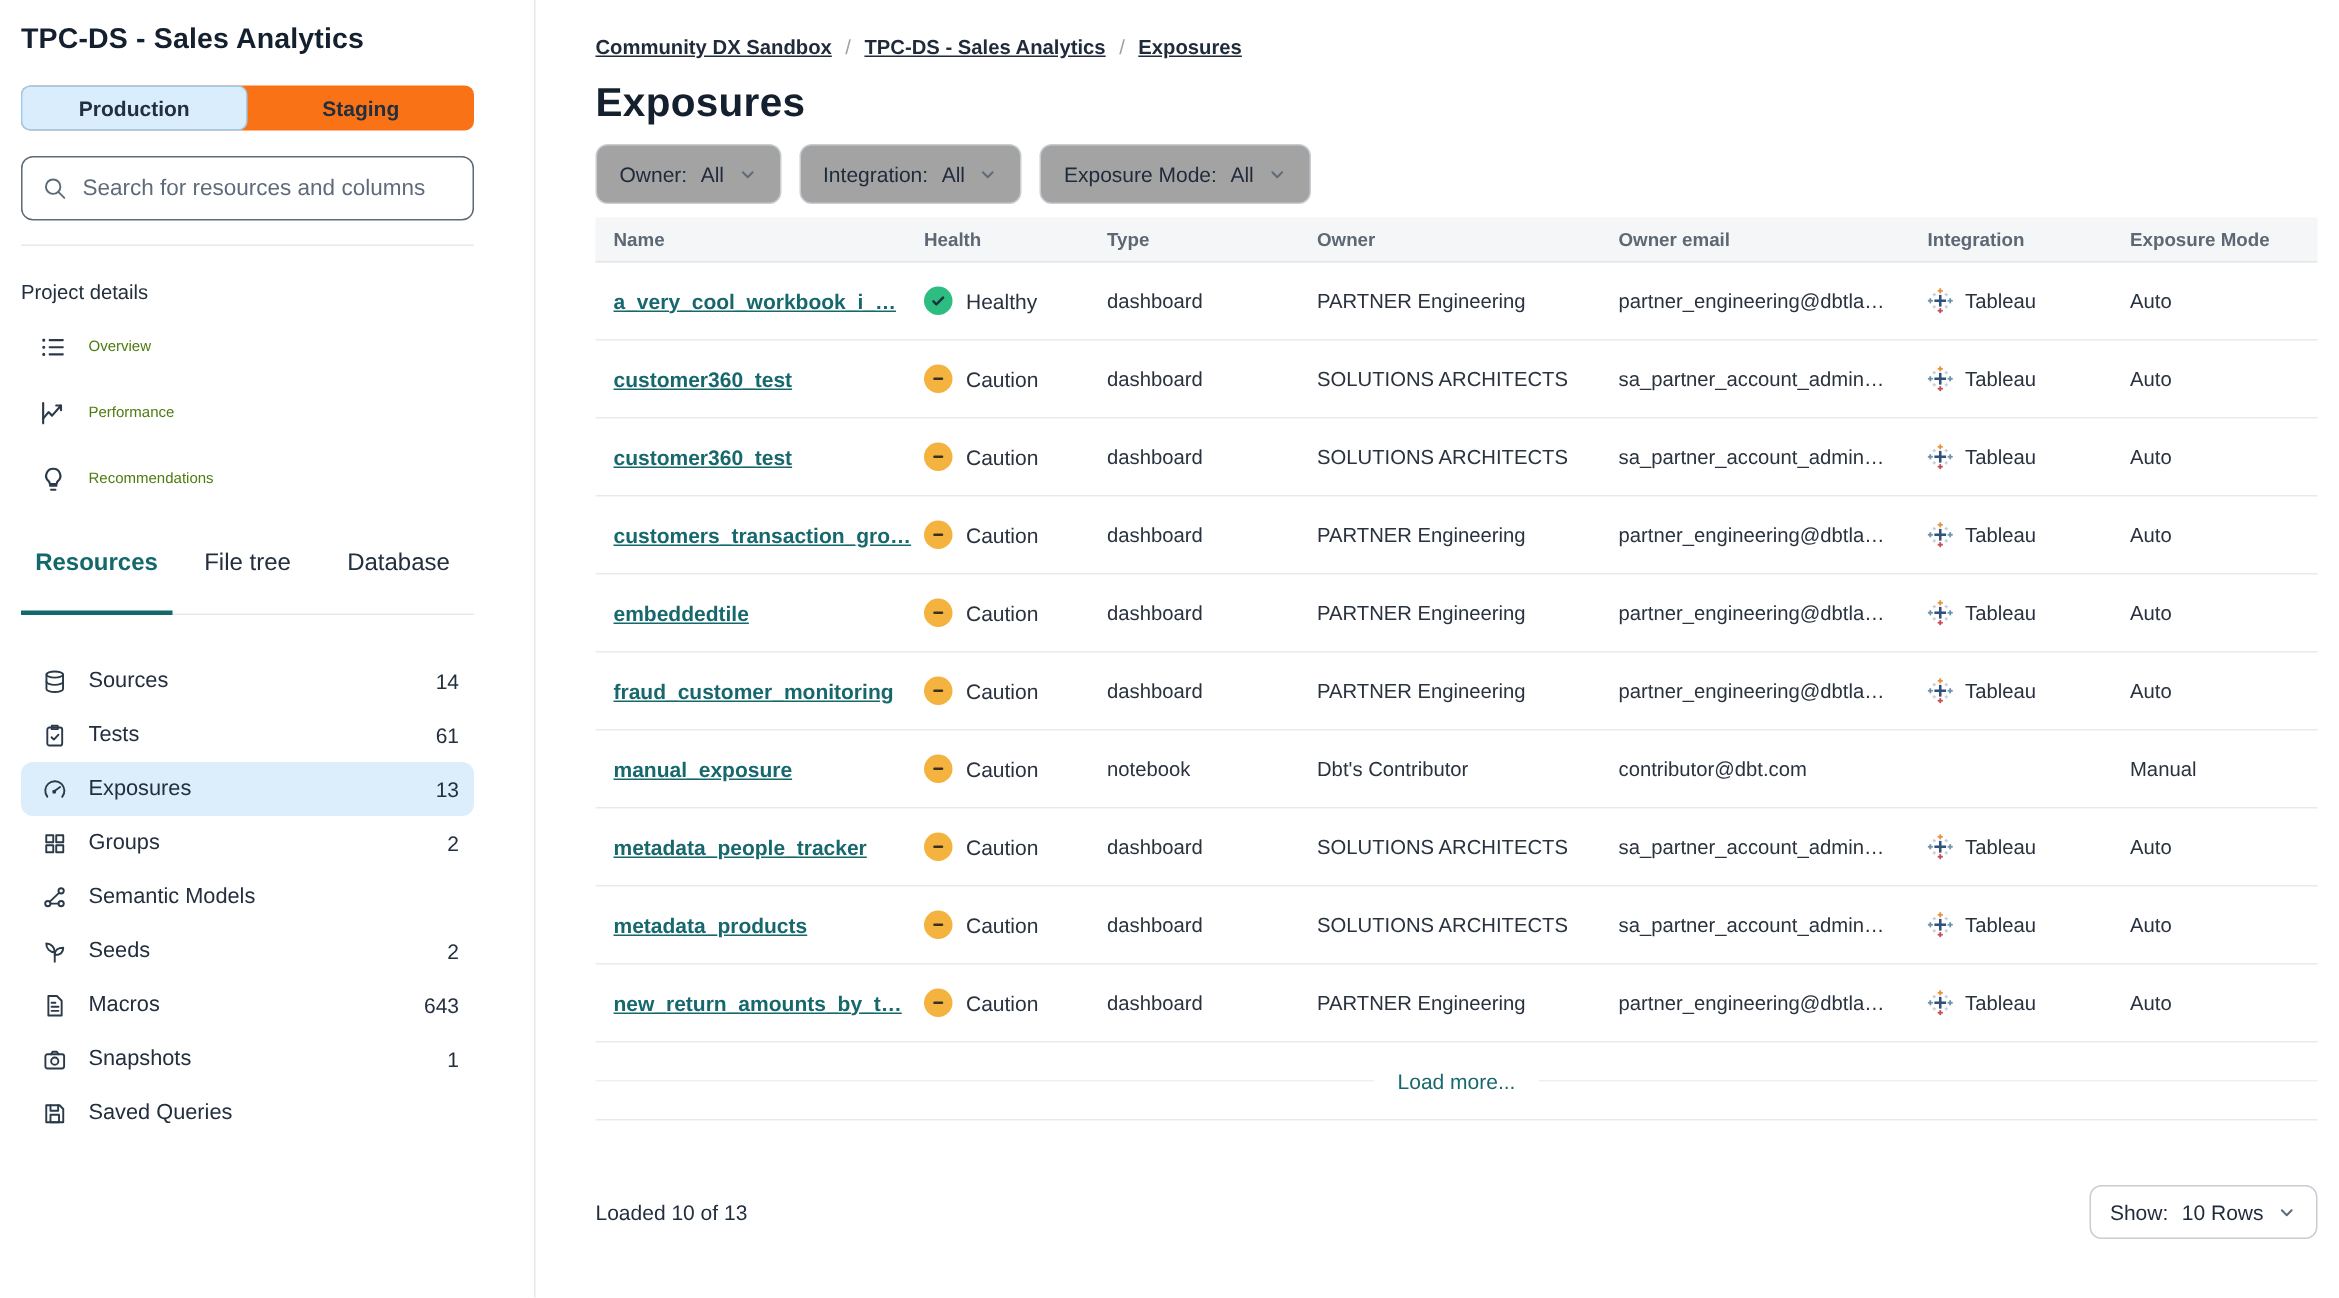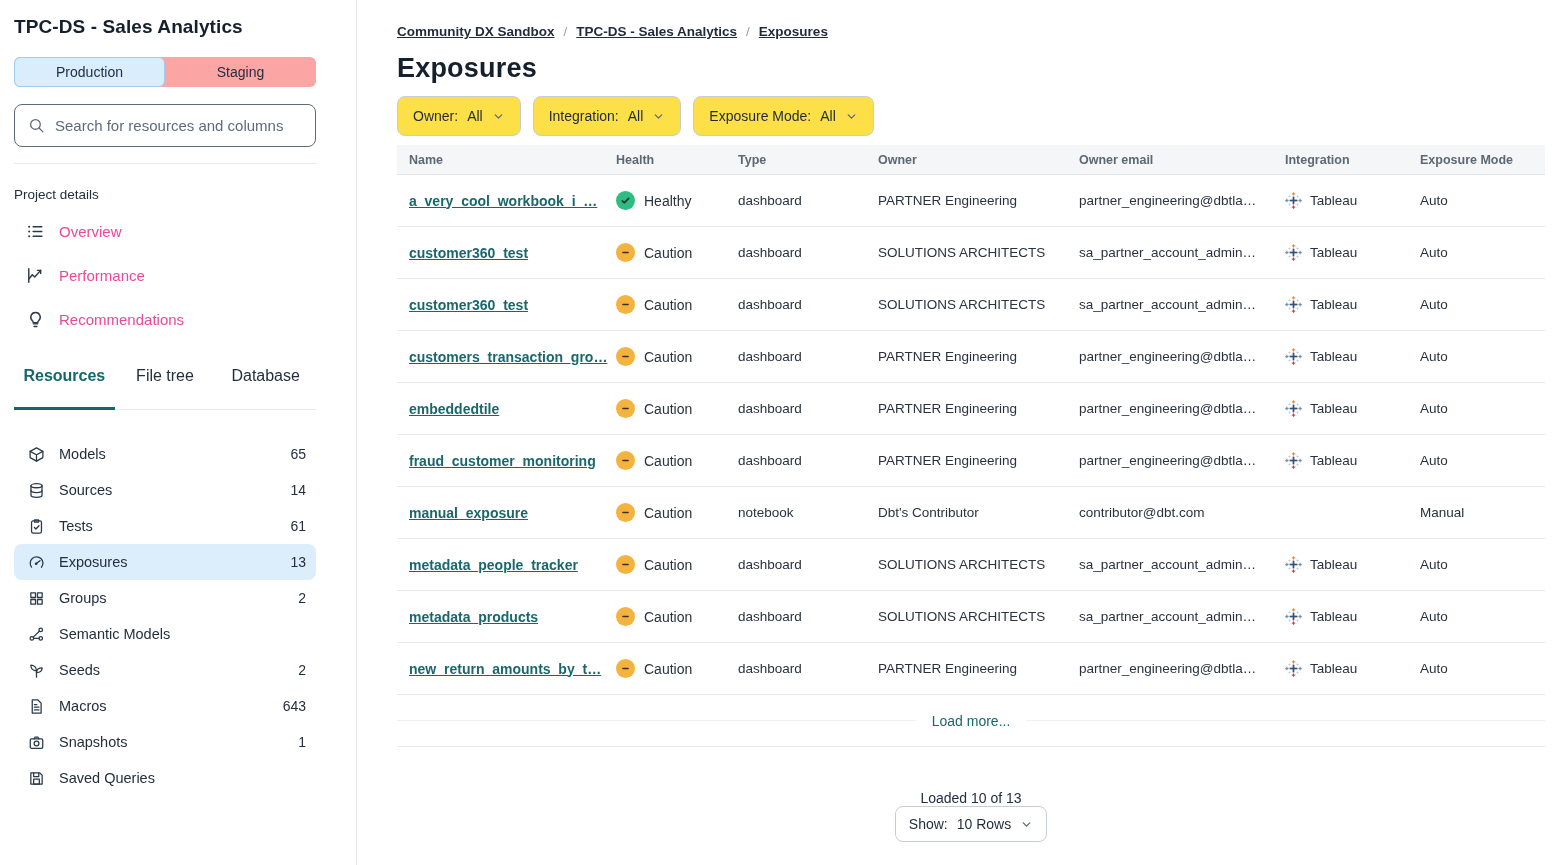--- a/index.html
+++ b/index.html
@@ -7,33 +7,33 @@
   body {
     font-family:"Liberation Sans", sans-serif;
     background:#ffffff; color:#232f3e; overflow:hidden;
     -webkit-font-smoothing:antialiased;
   }
   .app { display:flex; width:100%; height:100%; }
 
   
   .sidebar { width:357px; min-width:357px; height:100%; border-right:1px solid #e4e7ea; padding:16px 40px 0 14px; }
   .project-title { font-size:19px; font-weight:700; color:#15202e; margin-bottom:19px; letter-spacing:.1px; }
-  .env-toggle { display:flex; background:#fca5a5; border-radius:6px; margin-bottom:17px; }
+  .env-toggle { display:flex; background:#f97316; border-radius:6px; margin-bottom:17px;font-weight:bold; }
   .env-btn { flex:1; height:30px; border:1px solid transparent; background:transparent; border-radius:6px;
              font:inherit; font-size:14px; color:#232f3e; cursor:pointer; }
   .env-btn.active { background:var(--production-bg,#d9edfc); border-color:var(--production-border,#9fcdf0); }
   .search-box { display:flex; align-items:center; gap:10px; height:43px; border:1px solid #5d6a77; border-radius:8px;
                 padding:0 13px; margin-bottom:16px; }
   .search-box .icon { color:#5d6a77; width:17px; height:17px; }
   .search-box input { border:none; outline:none; flex:1; font:inherit; font-size:15px; color:#be185d; background:transparent; }
   .search-box input::placeholder { color:#5f6b7a; }
   .sb-divider { height:1px; background:#e7eaec; }
   .section-heading { font-size:13.5px; color:#232f3e; margin:23px 0 12px; }
   .proj-item { display:flex; align-items:center; gap:14px; height:34px; padding-left:12px; margin-bottom:10px;
-               border-radius:8px; cursor:pointer; font-size:15px; color:#ec4899; }
+               border-radius:8px; cursor:pointer; font-size:10px; color:#4d7c0f; }
   .proj-item .icon { width:19px; height:19px; color:#2b3a49; }
   .icon svg { display:block; width:100%; height:100%; }
   .tabs { display:flex; margin-top:22px; border-bottom:1px solid #e7eaec; }
   .tab { flex:1; text-align:center; padding:9px 0 22px; font-size:16px; cursor:pointer;
          border-bottom:3px solid transparent; margin-bottom:-1px; color:#232f3e; }
   .tab.active { color:var(--accent-teal,#12686b); font-weight:700; border-bottom-color:var(--accent-teal,#12686b); }
   .resource-list { margin-top:26px; }
   .res-item { display:flex; align-items:center; gap:14px; height:36px; padding:0 10px 0 14px; border-radius:8px;
               cursor:pointer; }
   .res-item.active { background:var(--selected-blue-bg,#dcedfb); }
@@ -42,21 +42,21 @@
   .res-count { font-size:14px; color:#232f3e; }
 
   
   .main { flex:1; padding:24px 14px 0 40px; }
   .breadcrumb { display:flex; align-items:center; font-size:13.5px; font-weight:700; color:#1f2a3a; }
   .crumb { cursor:pointer;text-decoration:underline; }
   .crumb-sep { color:#9aa2ab; margin:0 9px; font-weight:400; }
   .page-title { font-size:27px; font-weight:700; color:#15202e; margin:14px 0 12px; letter-spacing:.2px; line-height:31px; }
   .filters { display:flex; gap:12px; margin-bottom:9px; }
   .filter-btn { display:flex; align-items:center; height:40px; padding:0 15px; border:1px solid #c8cdd2; border-radius:8px;
-                background:#fde047; font:inherit; font-size:14px; color:#1f2a3a; cursor:pointer; gap:9px; }
+                background:#a3a3a3; font:inherit; font-size:14px; color:#1f2a3a; cursor:pointer; gap:9px; }
   .filter-btn .chev { width:13px; height:13px; color:#5d6a77; }
 
   .grid-cols { display:grid; grid-template-columns:219px 122px 140px 201px 206px 135px 1fr; }
   .thead { background:#f5f6f7; height:30px; align-items:center; border-bottom:1px solid #e2e5e8; }
   .th { font-size:12.5px; font-weight:700; color:#5d6875; }
   .th:first-child, .td:first-child { padding-left:12px; }
   .tr { height:52px; align-items:center; border-bottom:1px solid #e8eaed; font-size:13.5px; color:#29323e; }
   .name-link { color:var(--link-teal,#17686d); font-weight:700; font-size:14px; text-decoration:underline; cursor:pointer;margin-top:14px; }
   .health-cell { display:flex; align-items:center; gap:9px; font-size:14px; }
   .badge { width:19px; height:19px; border-radius:50%; display:flex; align-items:center; justify-content:center; flex:none; }
@@ -64,21 +64,21 @@
   .badge.caution { background:var(--caution-amber,#f4b23e); }
   .badge svg { width:11px; height:11px; display:block; }
   .integration-cell { display:flex; align-items:center; gap:8px; }
   .tableau-icon { width:17px; height:17px; flex:none; }
 
   .load-more-row { height:52px; display:flex; align-items:center; border-bottom:1px solid #e8eaed; }
   .load-more-row::before, .load-more-row::after { content:""; flex:1; height:1px; background:#eef0f1; }
   .load-more { color:var(--link-teal,#17686d); font:inherit; font-size:14px; background:none; border:none;
                cursor:pointer; padding:0 16px; }
 
-  .table-footer { display:flex; justify-content:space-between; align-items:center; margin-top:43px; font-size:14px;flex-direction:column; }
+  .table-footer { display:flex; justify-content:space-between; align-items:center; margin-top:43px; font-size:14px; }
   .loaded-text { color:#232f3e; }
   .show-btn { display:flex; align-items:center; gap:9px; height:36px; padding:0 13px; border:1px solid #c8cdd2;
               border-radius:8px; background:#fff; font:inherit; font-size:14px; color:#1f2a3a; cursor:pointer; }
   .show-btn .chev { width:13px; height:13px; color:#5d6a77; }
 </style>
 </head>
 <body>
 
 <div class="app">
 
@@ -132,30 +132,20 @@
       </nav>
     <div class="tabs" id="sidebar-tabs">
         <div class="tab active">Resources</div>
         <div class="tab">File tree</div>
         <div class="tab">Database</div>
       </div>
     <nav class="resource-list" id="resource-nav">
         <div class="res-item">
           <span class="icon ">
             <svg viewBox="0 0 24 24" fill="none" stroke="currentColor" stroke-width="1.8" stroke-linecap="round" stroke-linejoin="round">
-              <path d="M12 2.6 21 7.6v8.8l-9 5-9-5V7.6z"></path>
-              <path d="M12 12.4 21 7.6M12 12.4 3 7.6M12 12.4v9"></path>
-            </svg>
-          </span>
-          <span class="res-label">Models</span>
-          <span class="res-count">65</span>
-        </div>
-        <div class="res-item">
-          <span class="icon ">
-            <svg viewBox="0 0 24 24" fill="none" stroke="currentColor" stroke-width="1.8" stroke-linecap="round" stroke-linejoin="round">
               <ellipse cx="12" cy="5.2" rx="7.8" ry="2.9"></ellipse>
               <path d="M4.2 5.2v13.6c0 1.6 3.5 2.9 7.8 2.9s7.8-1.3 7.8-2.9V5.2"></path>
               <path d="M4.2 12c0 1.6 3.5 2.9 7.8 2.9s7.8-1.3 7.8-2.9"></path>
             </svg>
           </span>
           <span class="res-label">Sources</span>
           <span class="res-count">14</span>
         </div>
         <div class="res-item">
           <span class="icon ">

